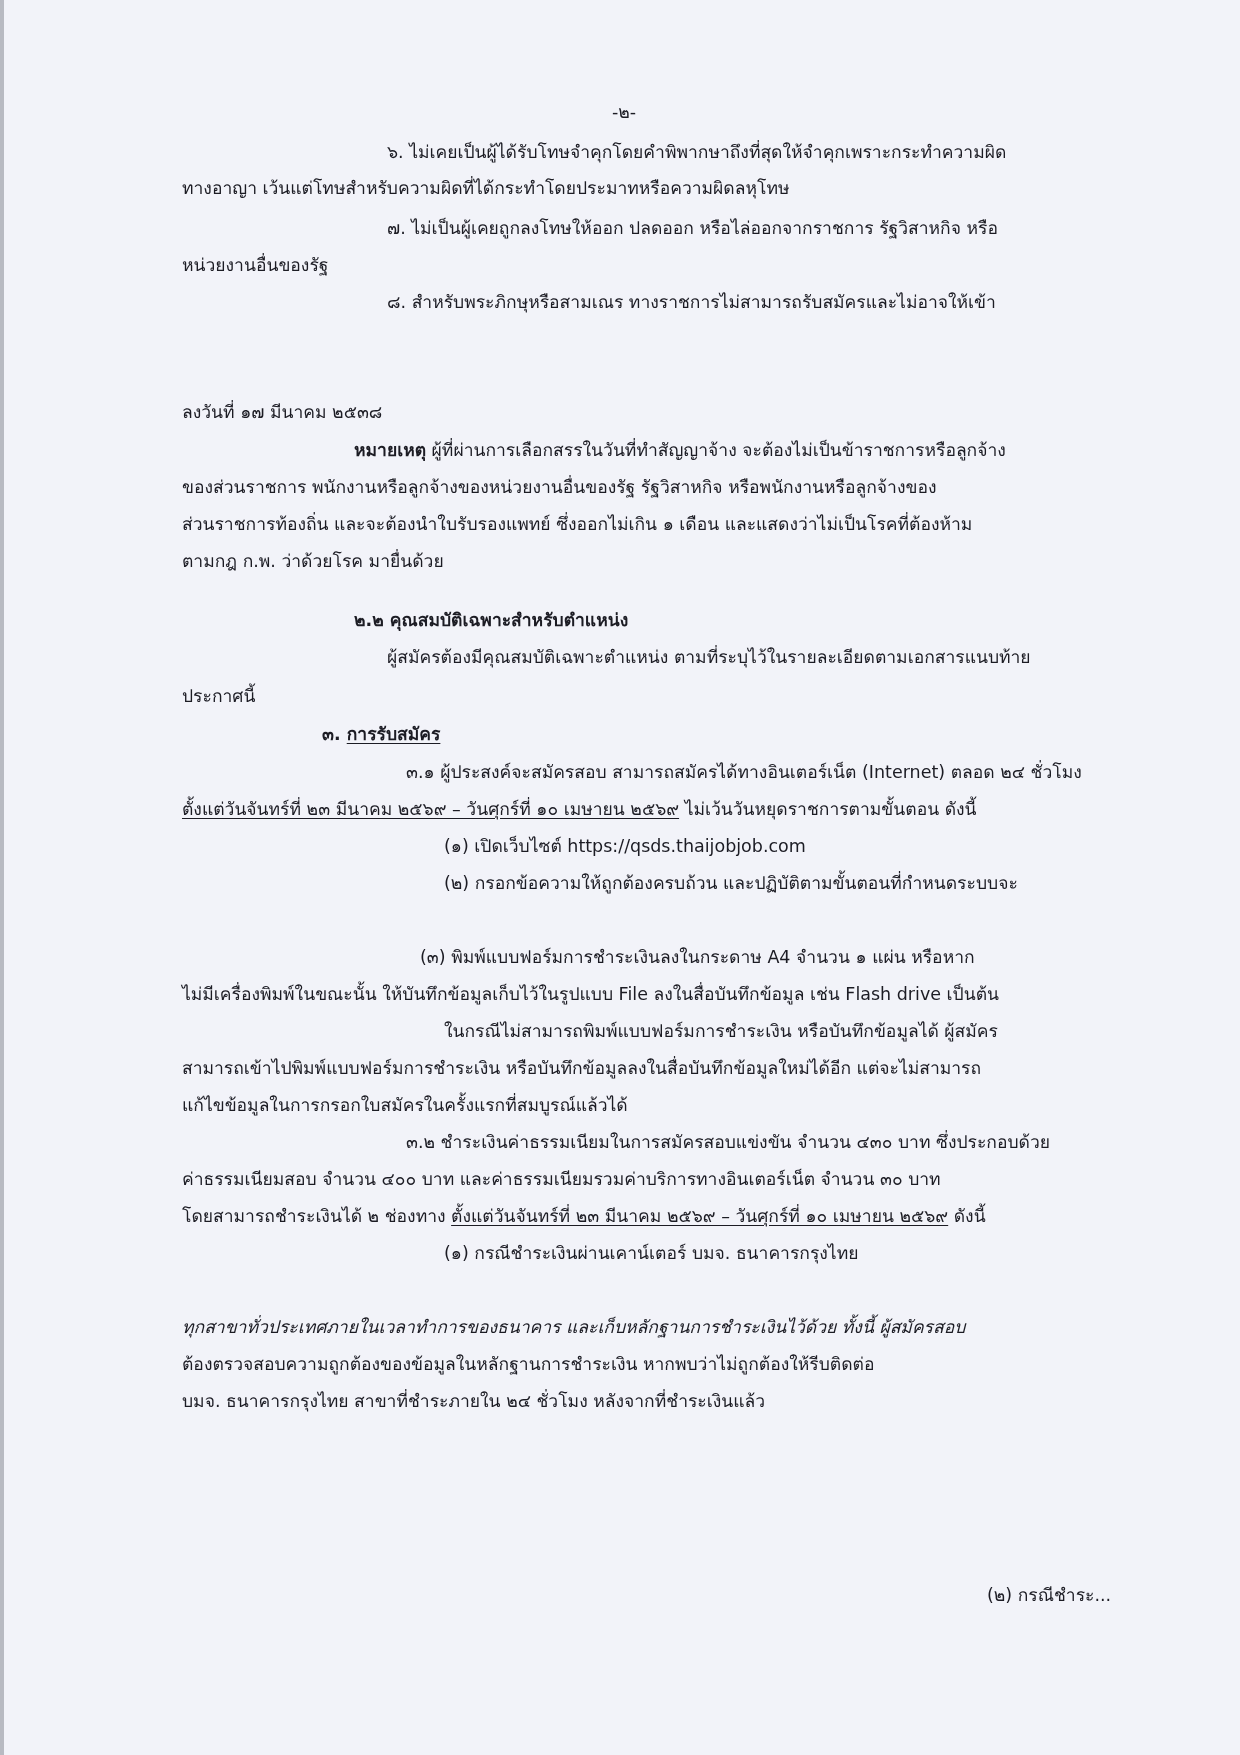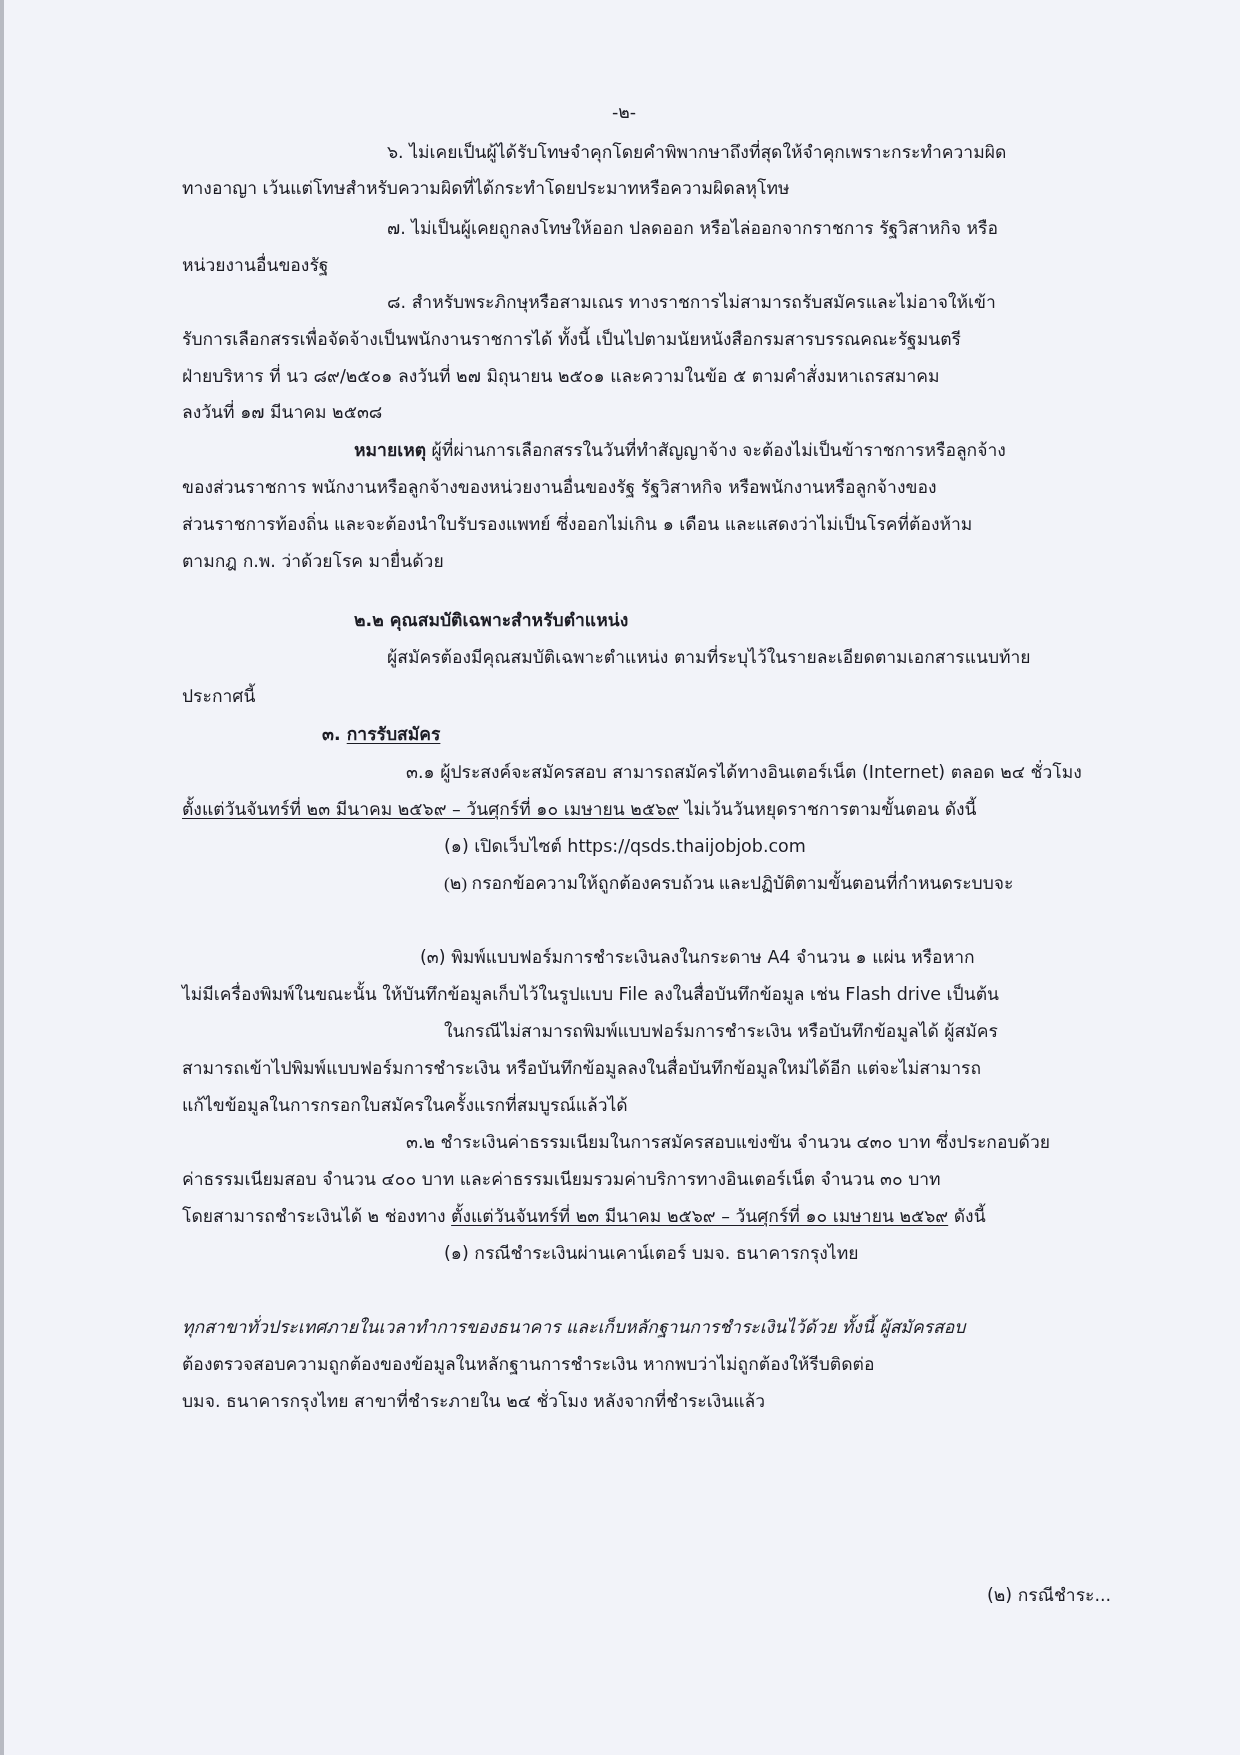--- a/index.html
+++ b/index.html
@@ -30,22 +30,20 @@
 
   <div class="line pn" style="top:100px;">-๒-</div>
 
   <div class="line" style="top:140px; left:383px;">๖. ไม่เคยเป็นผู้ได้รับโทษจำคุกโดยคำพิพากษาถึงที่สุดให้จำคุกเพราะกระทำความผิด</div>
   <div class="line" style="top:176px;">ทางอาญา เว้นแต่โทษสำหรับความผิดที่ได้กระทำโดยประมาทหรือความผิดลหุโทษ</div>
 
   <div class="line" style="top:216px; left:383px;">๗. ไม่เป็นผู้เคยถูกลงโทษให้ออก ปลดออก หรือไล่ออกจากราชการ รัฐวิสาหกิจ หรือ</div>
   <div class="line" style="top:253px;">หน่วยงานอื่นของรัฐ</div>
 
   <div class="line" style="top:290px; left:383px;">๘. สำหรับพระภิกษุหรือสามเณร ทางราชการไม่สามารถรับสมัครและไม่อาจให้เข้า</div>
-  <div class="line" style="top:327px;">รับการเลือกสรรเพื่อจัดจ้างเป็นพนักงานราชการได้ ทั้งนี้ เป็นไปตามนัยหนังสือกรมสารบรรณคณะรัฐมนตรี</div>
-  <div class="line" style="top:364px;">ฝ่ายบริหาร ที่ นว ๘๙/๒๕๐๑ ลงวันที่ ๒๗ มิถุนายน ๒๕๐๑ และความในข้อ ๕ ตามคำสั่งมหาเถรสมาคม</div>
   <div class="line" style="top:400px;">ลงวันที่ ๑๗ มีนาคม ๒๕๓๘</div>
 
   <div class="line" style="top:438px; left:350px;">
     <span class="bold">หมายเหตุ</span><span> ผู้ที่ผ่านการเลือกสรรในวันที่ทำสัญญาจ้าง จะต้องไม่เป็นข้าราชการหรือลูกจ้าง</span>
   </div>
   <div class="line" style="top:475px;">ของส่วนราชการ พนักงานหรือลูกจ้างของหน่วยงานอื่นของรัฐ รัฐวิสาหกิจ หรือพนักงานหรือลูกจ้างของ</div>
   <div class="line" style="top:512px;">ส่วนราชการท้องถิ่น และจะต้องนำใบรับรองแพทย์ ซึ่งออกไม่เกิน ๑ เดือน และแสดงว่าไม่เป็นโรคที่ต้องห้าม</div>
   <div class="line" style="top:549px;">ตามกฎ ก.พ. ว่าด้วยโรค มายื่นด้วย</div>
 
   <div class="line bold" style="top:608px; left:350px;">๒.๒ คุณสมบัติเฉพาะสำหรับตำแหน่ง</div>
@@ -54,21 +52,21 @@
 
   <div class="line bold" style="top:722px; left:318px;">
     <span>๓. </span><span class="ul">การรับสมัคร</span>
   </div>
 
   <div class="line" style="top:760px; left:402px;text-align:right;">๓.๑ ผู้ประสงค์จะสมัครสอบ สามารถสมัครได้ทางอินเตอร์เน็ต (Internet) ตลอด ๒๔ ชั่วโมง</div>
   <div class="line" style="top:797px;">
     <span class="ul">ตั้งแต่วันจันทร์ที่ ๒๓ มีนาคม ๒๕๖๙ – วันศุกร์ที่ ๑๐ เมษายน ๒๕๖๙</span><span> ไม่เว้นวันหยุดราชการตามขั้นตอน ดังนี้</span>
   </div>
   <div class="line" style="top:834px; left:440px;">(๑) เปิดเว็บไซต์ https://qsds.thaijobjob.com</div>
-  <div class="line" style="top:871px; left:440px;font-family:Liberation Serif, serif;">(๒) กรอกข้อความให้ถูกต้องครบถ้วน และปฏิบัติตามขั้นตอนที่กำหนดระบบจะ</div>
+  <div class="line" style="top:871px; left:440px;">(๒) กรอกข้อความให้ถูกต้องครบถ้วน และปฏิบัติตามขั้นตอนที่กำหนดระบบจะ</div>
   <div class="line" style="top:945px; left:416px;">(๓) พิมพ์แบบฟอร์มการชำระเงินลงในกระดาษ A4 จำนวน ๑ แผ่น หรือหาก</div>
   <div class="line" style="top:982px;">ไม่มีเครื่องพิมพ์ในขณะนั้น ให้บันทึกข้อมูลเก็บไว้ในรูปแบบ File ลงในสื่อบันทึกข้อมูล เช่น Flash drive เป็นต้น</div>
   <div class="line" style="top:1019px; left:440px;">ในกรณีไม่สามารถพิมพ์แบบฟอร์มการชำระเงิน หรือบันทึกข้อมูลได้ ผู้สมัคร</div>
   <div class="line" style="top:1056px;">สามารถเข้าไปพิมพ์แบบฟอร์มการชำระเงิน หรือบันทึกข้อมูลลงในสื่อบันทึกข้อมูลใหม่ได้อีก แต่จะไม่สามารถ</div>
   <div class="line" style="top:1093px;">แก้ไขข้อมูลในการกรอกใบสมัครในครั้งแรกที่สมบูรณ์แล้วได้</div>
 
   <div class="line" style="top:1130px; left:402px;">๓.๒ ชำระเงินค่าธรรมเนียมในการสมัครสอบแข่งขัน จำนวน ๔๓๐ บาท ซึ่งประกอบด้วย</div>
   <div class="line" style="top:1167px;">ค่าธรรมเนียมสอบ จำนวน ๔๐๐ บาท และค่าธรรมเนียมรวมค่าบริการทางอินเตอร์เน็ต จำนวน ๓๐ บาท</div>
   <div class="line" style="top:1204px;">
     <span>โดยสามารถชำระเงินได้ ๒ ช่องทาง </span><span class="ul">ตั้งแต่วันจันทร์ที่ ๒๓ มีนาคม ๒๕๖๙ – วันศุกร์ที่ ๑๐ เมษายน ๒๕๖๙</span><span> ดังนี้</span>

